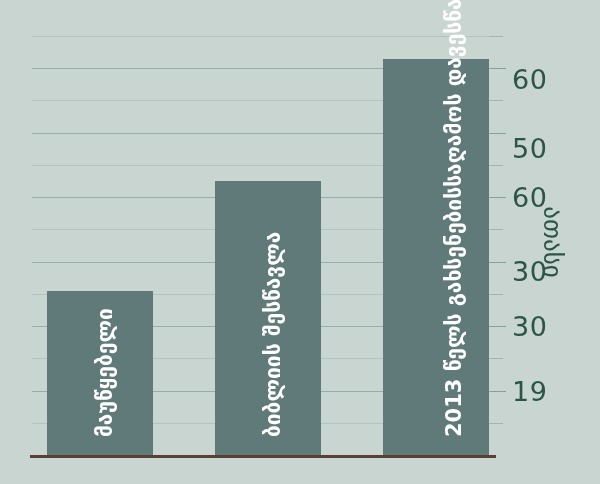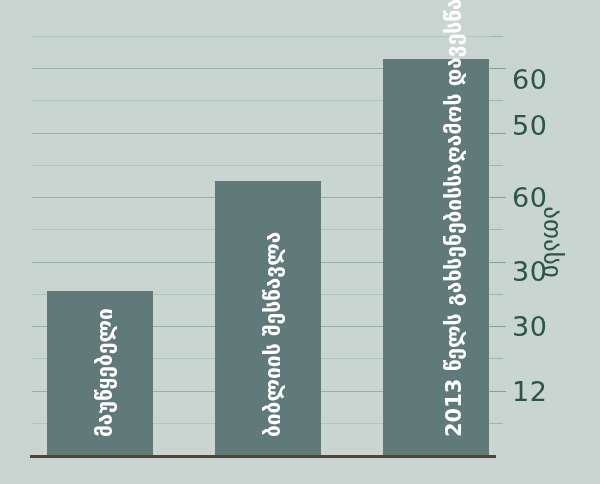--- a/index.html
+++ b/index.html
@@ -142,29 +142,29 @@
 
   <div id="y-axis-ticks">
       <div class="tickmark" style="top: 422.769px;"></div>
       <div class="tickmark" style="top: 358.308px;"></div>
       <div class="tickmark" style="top: 293.846px;"></div>
       <div class="tickmark" style="top: 229.385px;"></div>
       <div class="tickmark" style="top: 164.923px;"></div>
       <div class="tickmark" style="top: 100.462px;"></div>
       <div class="tickmark" style="top: 36px;"></div>
       <div class="tickmark major" style="top: 390.538px;"></div>
-      <div class="ticklabel" style="top: 390.538px;">12</div>
+      <div class="ticklabel" style="top: 390.538px;">19</div>
       <div class="tickmark major" style="top: 326.077px;"></div>
       <div class="ticklabel" style="top: 326.077px;">30</div>
       <div class="tickmark major" style="top: 261.615px;"></div>
       <div class="ticklabel" style="top: 271px;">30</div>
       <div class="tickmark major" style="top: 197.154px;"></div>
       <div class="ticklabel" style="top: 197.154px;">60</div>
       <div class="tickmark major" style="top: 132.692px;"></div>
-      <div class="ticklabel" style="top: 125px; text-align: right;">50</div>
+      <div class="ticklabel" style="top: 148px; text-align: right;">50</div>
       <div class="tickmark major" style="top: 68.2308px;"></div>
       <div class="ticklabel" style="top: 79px;">60</div>
     </div>
 
   <div id="bars-layer">
       <div class="bar" style="left: 47px; width: 106px; top: 290.623px; height: 164.377px; position: absolute; background: rgb(95, 122, 120);">
         <div class="bar-label-wrap">
           <div class="bar-label-rot" style="left: 66%;"><span class="line">მაუწყებელი</span></div>
         </div>
       </div>

